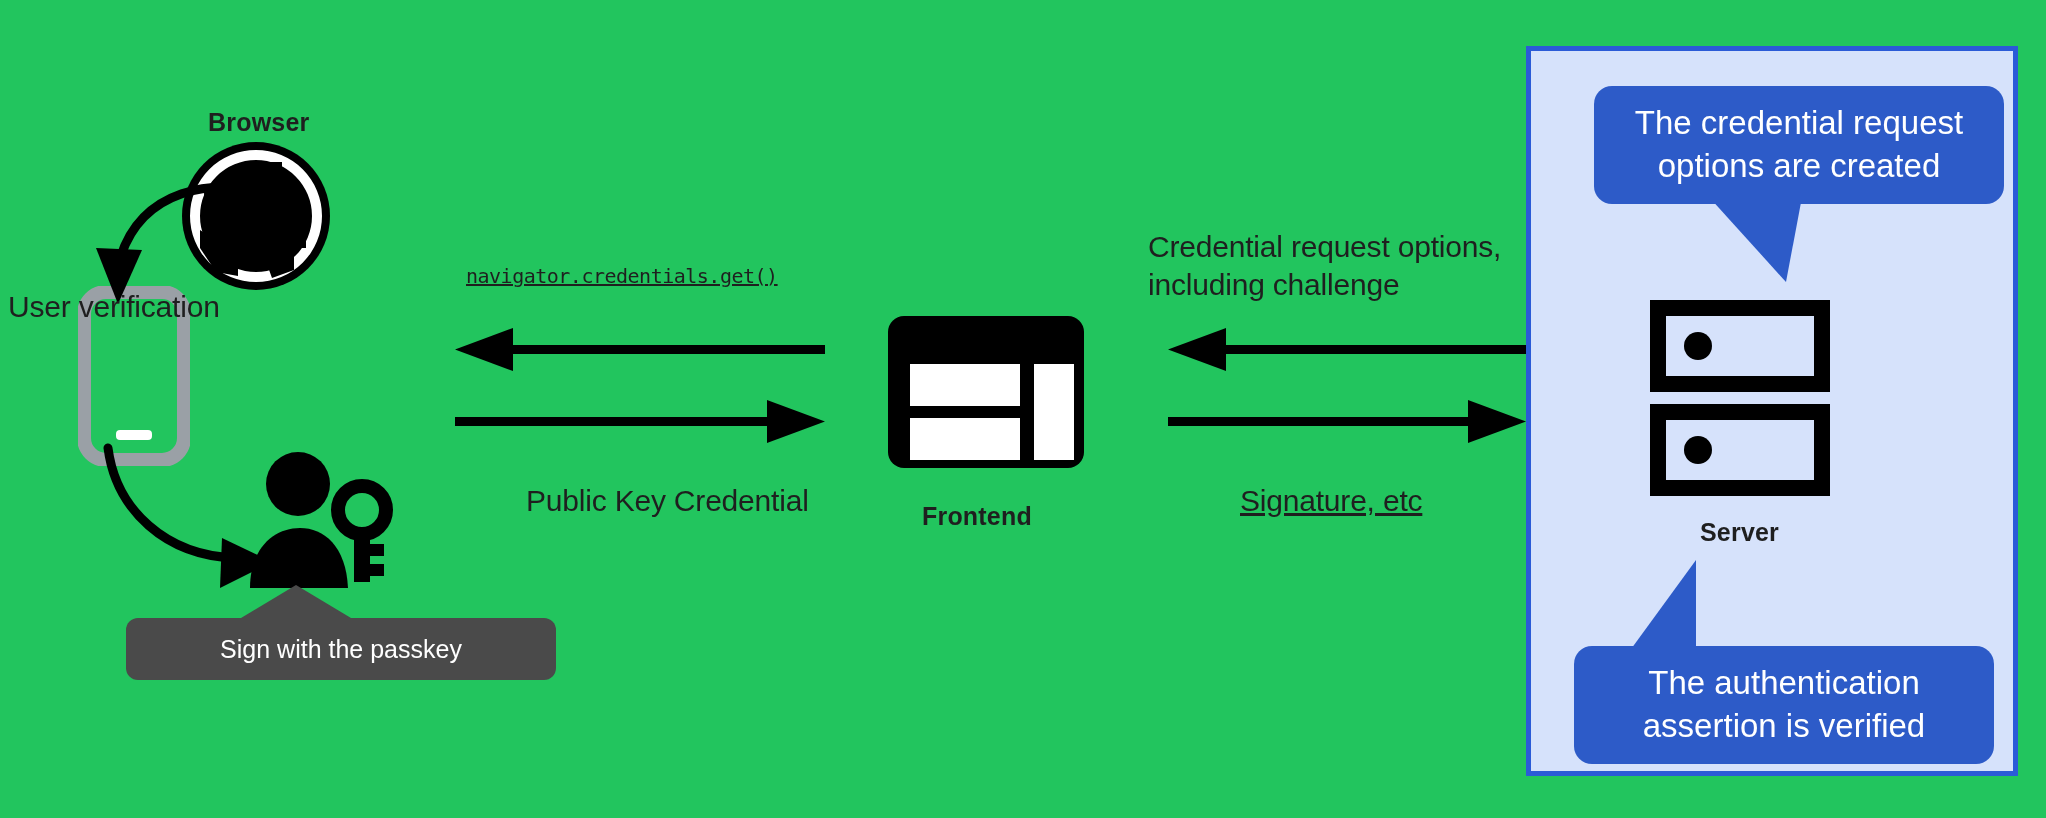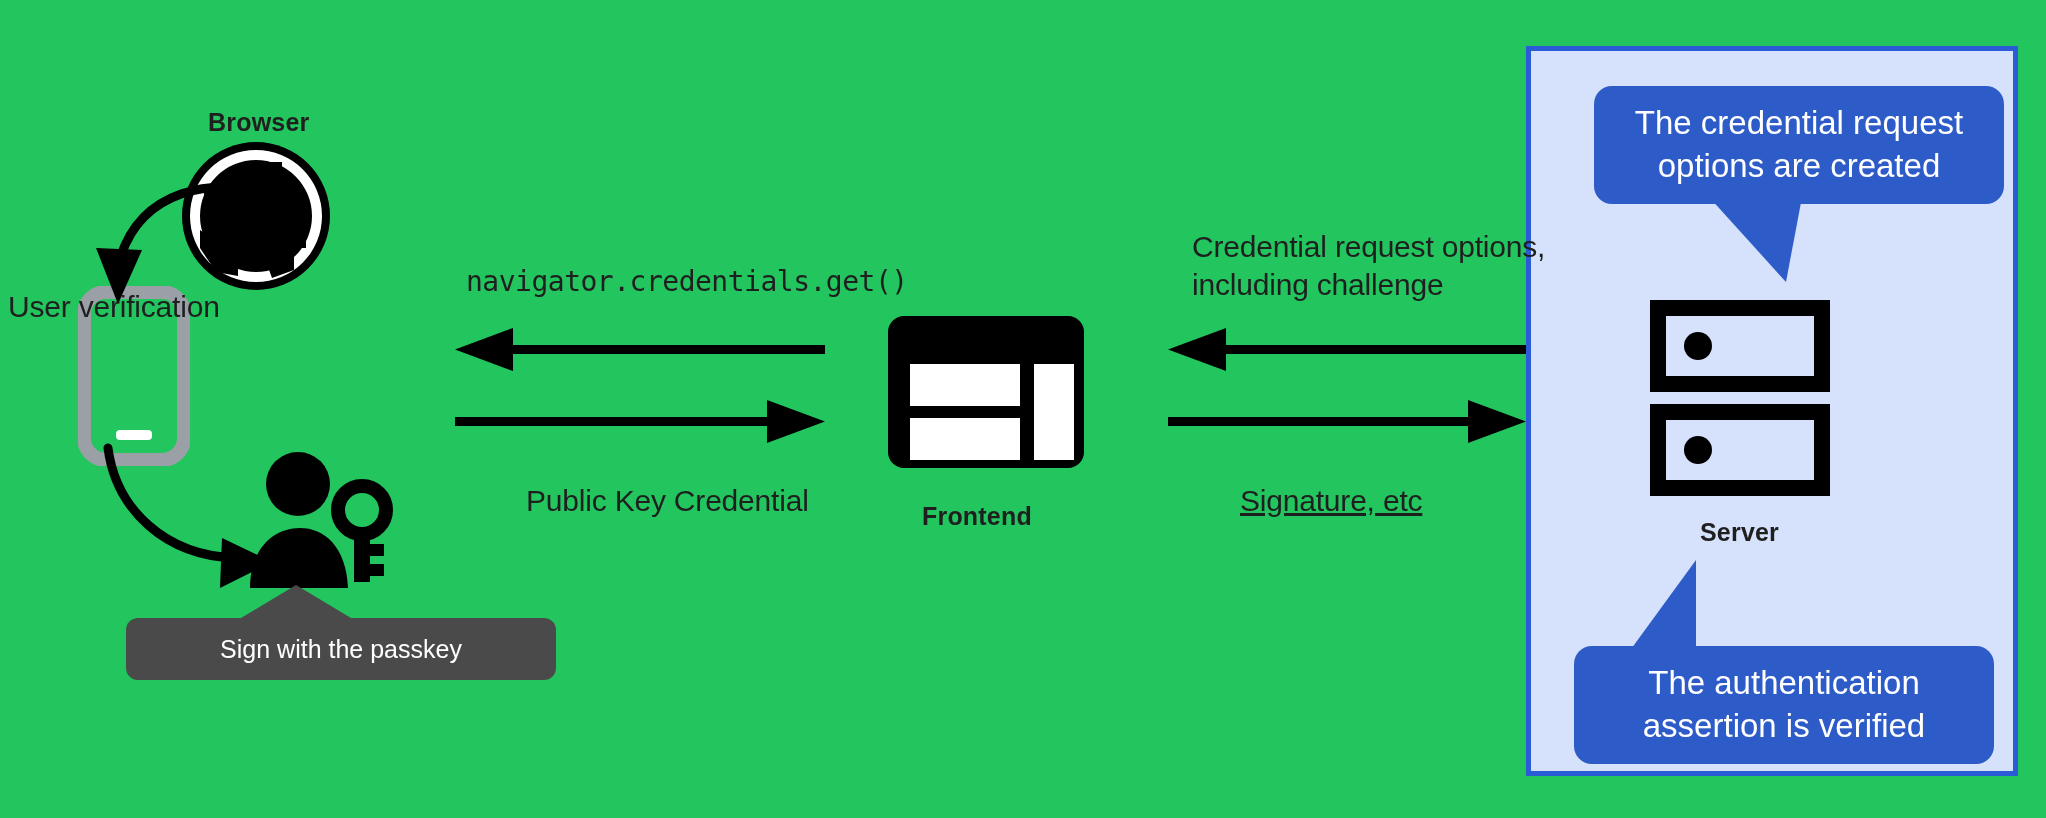--- a/index.html
+++ b/index.html
@@ -29,22 +29,23 @@
     white-space: pre-line;
     letter-spacing: -0.2px;
   }
   .label.bold {
     font-weight: bold;
     font-size: 25px;
     letter-spacing: 0.2px;
   }
   .label.mono {
     font-family: "DejaVu Sans Mono", "Liberation Mono", monospace;
-    font-size: 28px;
+    font-size: 20px;
     letter-spacing: -0.5px;
+    text-decoration: underline;
   }
 
   
   #server-panel {
     left: 1526px;
     top: 46px;
     width: 492px;
     height: 730px;
     background: #d6e2fb;
     border: 5px solid #2b5bd7;
@@ -154,21 +155,21 @@
 
   <svg class="abs" style="left:888px; top:316px;" width="196" height="152" viewBox="0 0 196 152">
     <rect x="0" y="0" width="196" height="152" rx="16" ry="16" fill="#000"></rect>
     <rect x="22" y="48" width="110" height="42" fill="#fff"></rect>
     <rect x="22" y="102" width="110" height="42" fill="#fff"></rect>
     <rect x="146" y="48" width="40" height="96" fill="#fff"></rect>
   </svg>
 
   <div class="label bold" style="left:922px; top:500px;">Frontend</div>
 
-  <div class="label" style="left:1192px; top:228px;">Credential request options,
+  <div class="label" style="left:1148px; top:228px;">Credential request options,
 including challenge</div>
 
   <svg class="abs" style="left:1168px; top:328px;" width="358" height="44" viewBox="0 0 358 44">
     <rect x="48" y="17" width="310" height="9" fill="#000"></rect>
     <path d="M0 21.5 L58 0 L58 43 Z" fill="#000"></path>
   </svg>
 
   <svg class="abs" style="left:1168px; top:400px;" width="358" height="44" viewBox="0 0 358 44">
     <rect x="0" y="17" width="310" height="9" fill="#000"></rect>
     <path d="M358 21.5 L300 0 L300 43 Z" fill="#000"></path>

